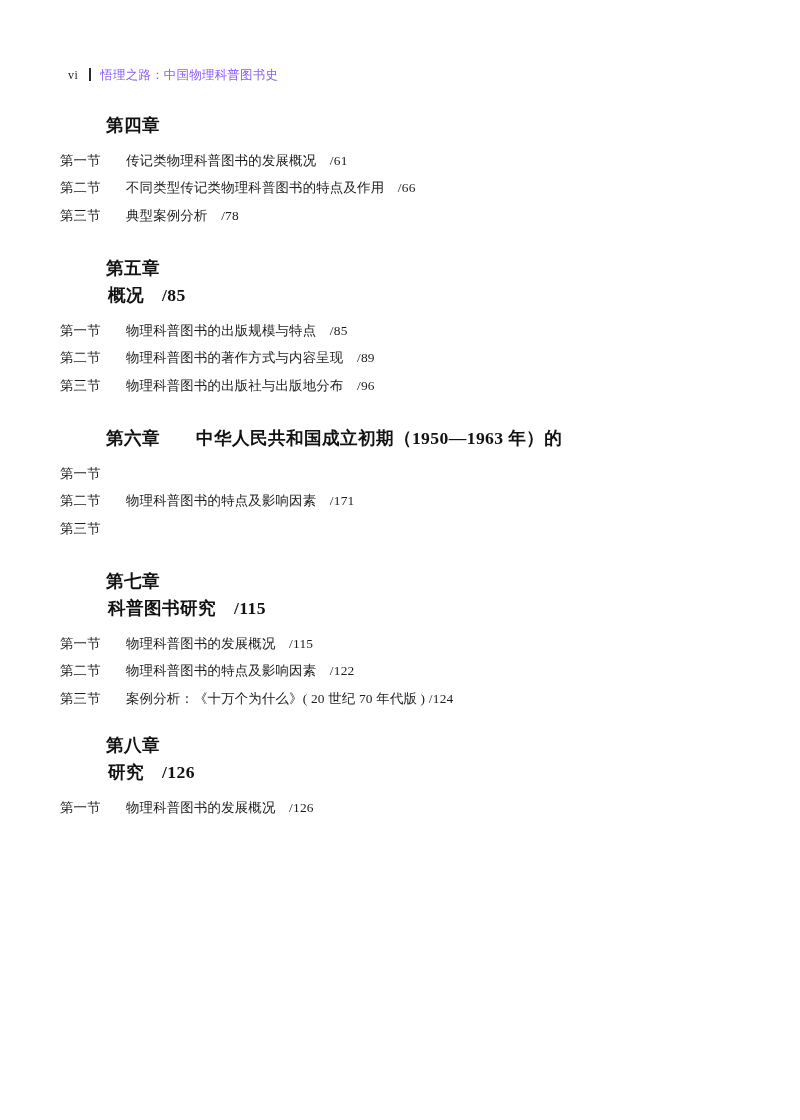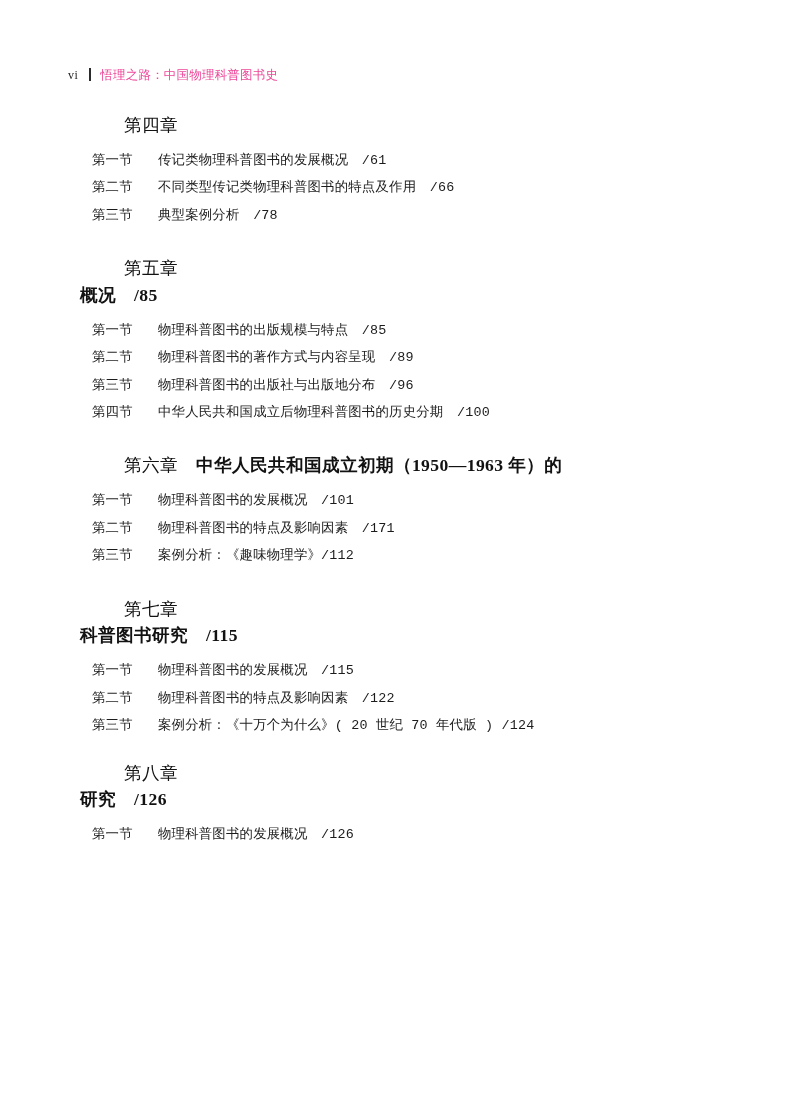--- a/index.html
+++ b/index.html
@@ -44,21 +44,21 @@
     display: inline-block;
     width: 2px;
     height: 13px;
     background: #2b2b2b;
     margin: 0 9px 0 11px;
     transform: translateY(2px);
   }
   .running-head .rh-text {
     font-size: 12.5px;
     letter-spacing: 0.2px;
-    color: #ec4899;
+    color: #8b5cf6;
   }
 
   
   .toc {
     position: absolute;
     left: 0;
     top: 112px;
     width: 800px;
   }
   .chapter {
@@ -70,47 +70,45 @@
     font-weight: bold;
     font-size: 17.6px;
     letter-spacing: 0.4px;
     color: #121212;
     padding-left: 106px;
     line-height: 1.52;
   }
   .chap-no {
     flex: 0 0 auto;
     width: 90px;
-    font-weight: normal;
-    text-align: center;
+    font-weight: bold;
   }
   .chap-title {
     flex: 1 1 auto;
     font-weight: bold;
   }
   .chap-cont {
-    padding-left: 80px;
+    padding-left: 108px;
     font-weight: bold;
     font-size: 17.6px;
     letter-spacing: 0.4px;
     color: #121212;
     line-height: 1.52;
   }
   .sections {
     margin-top: 8px;
   }
   .sec-line {
     display: flex;
     align-items: baseline;
     font-size: 13.4px;
     color: #1c1c1c;
-    padding-left: 92px;
+    padding-left: 60px;
     line-height: 2.05;
     letter-spacing: 0.2px;
-    font-family: Liberation Mono, monospace;
   }
   .sec-no {
     flex: 0 0 auto;
     width: 66px;
   }
   .sec-title {
     flex: 1 1 auto;
   }
   .gap-md { height: 20px; }
   .gap-lg { height: 26px; }
@@ -161,46 +159,40 @@
           <span class="sec-title">物理科普图书的出版规模与特点　/85</span>
         </div>
         <div class="sec-line">
           <span class="sec-no">第二节</span>
           <span class="sec-title">物理科普图书的著作方式与内容呈现　/89</span>
         </div>
         <div class="sec-line">
           <span class="sec-no">第三节</span>
           <span class="sec-title">物理科普图书的出版社与出版地分布　/96</span>
         </div>
-        <div class="sec-line">
-          <span class="sec-no">第四节</span>
-          <span class="sec-title">中华人民共和国成立后物理科普图书的历史分期　/100</span>
-        </div>
       </div>
     </div>
 
     <div class="gap-lg"></div>
 
     <div class="chapter">
       <div class="chap-line">
         <span class="chap-no">第六章</span>
         <span class="chap-title">中华人民共和国成立初期（1950—1963 年）的</span>
       </div>
       <div class="sections">
         <div class="sec-line">
           <span class="sec-no">第一节</span>
-          <span class="sec-title">物理科普图书的发展概况　/101</span>
         </div>
         <div class="sec-line">
           <span class="sec-no">第二节</span>
           <span class="sec-title">物理科普图书的特点及影响因素　/171</span>
         </div>
         <div class="sec-line">
           <span class="sec-no">第三节</span>
-          <span class="sec-title">案例分析：《趣味物理学》/112</span>
         </div>
       </div>
     </div>
 
     <div class="gap-lg"></div>
 
     <div class="chapter">
       <div class="chap-line">
         <span class="chap-no">第七章</span>
       </div>

